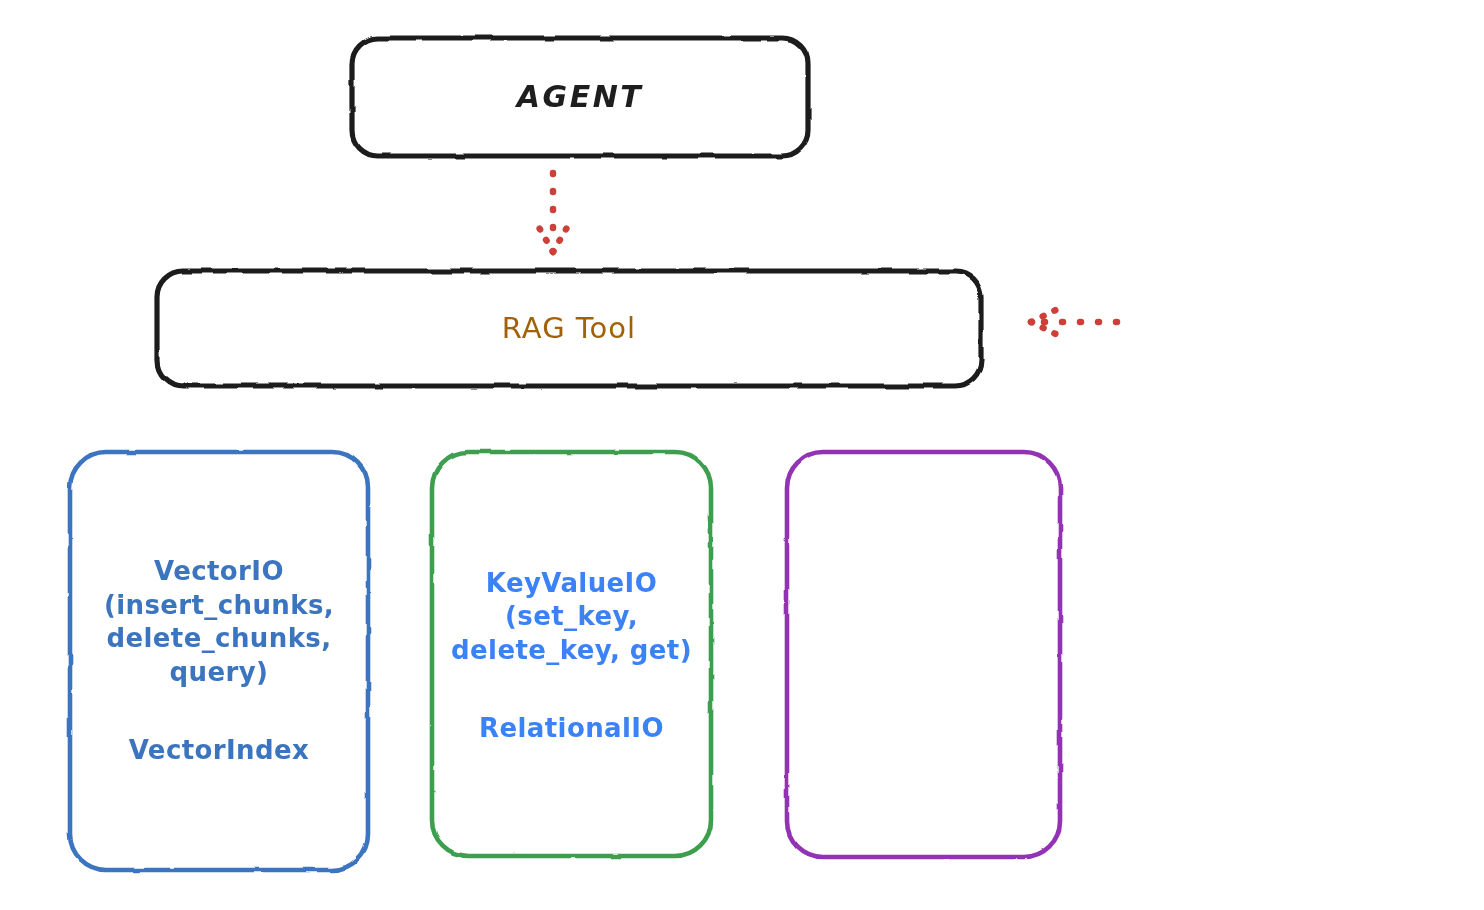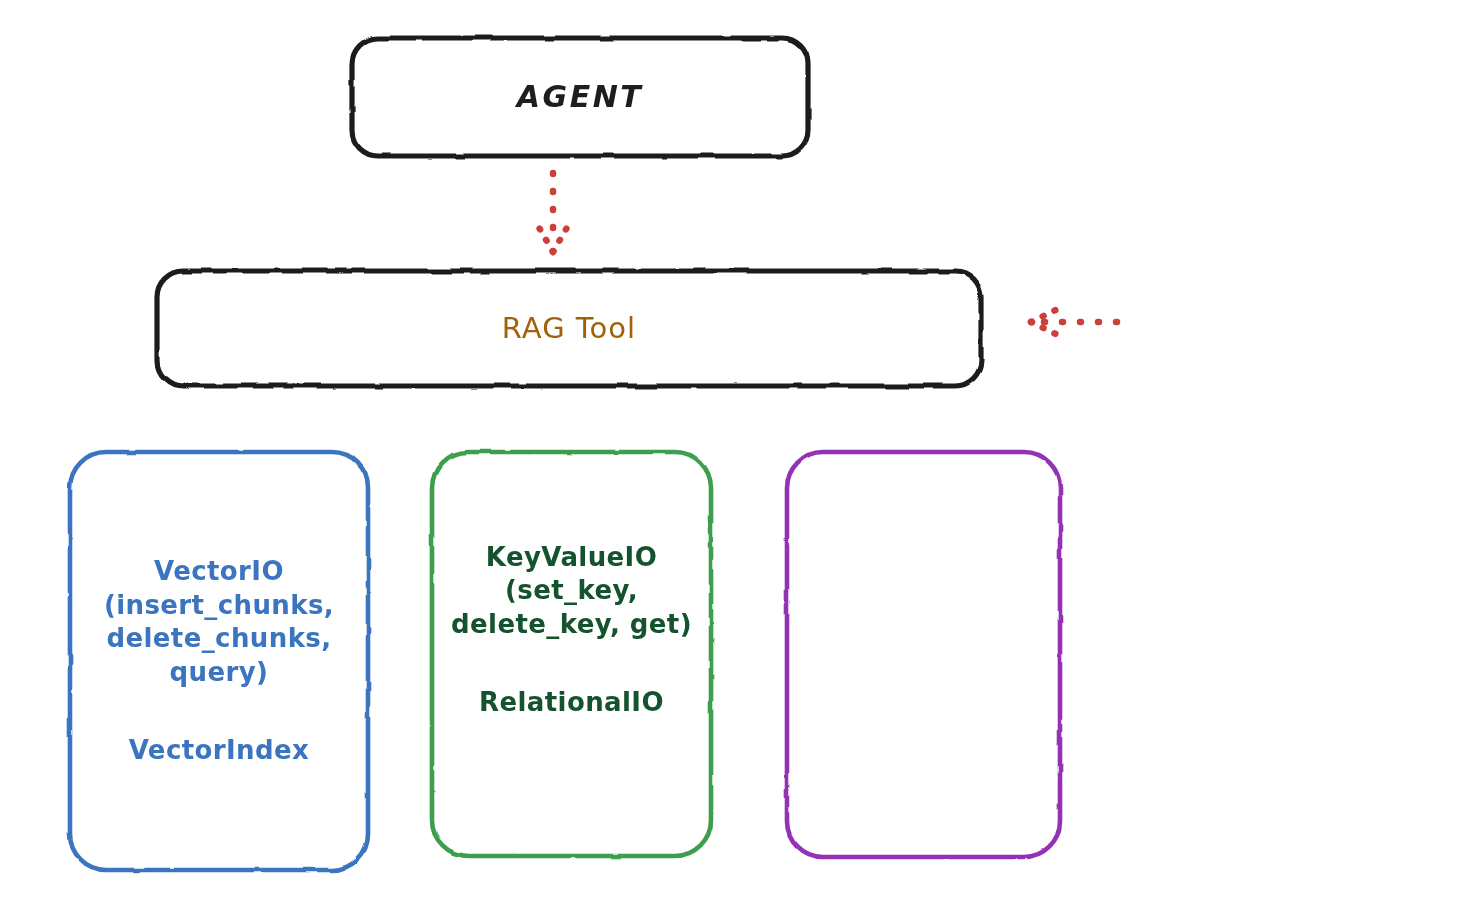--- a/index.html
+++ b/index.html
@@ -129,21 +129,21 @@
   <div class="node-label rag-label" style="left:157px; top:271px; width:824px; height:115px;">RAG Tool</div>
 
   <div class="node-label" style="left:70px; top:452px; width:298px; height:418px; color:#3b74bf;">
     <div class="store-text">VectorIO
 (insert_chunks,
 delete_chunks,
 query)</div>
     <div class="store-sub">VectorIndex</div>
   </div>
 
-  <div class="node-label" style="left:432px; top:428px; width:279px; height:404px; color:#14532d;">
+  <div class="node-label" style="left:432px; top:454px; width:279px; height:404px; color:#3b82f6;">
     <div class="store-text">KeyValueIO
 (set_key,
 delete_key, get)</div>
     <div class="store-sub">RelationalIO</div>
   </div>
 
 
 
 </div>
 

